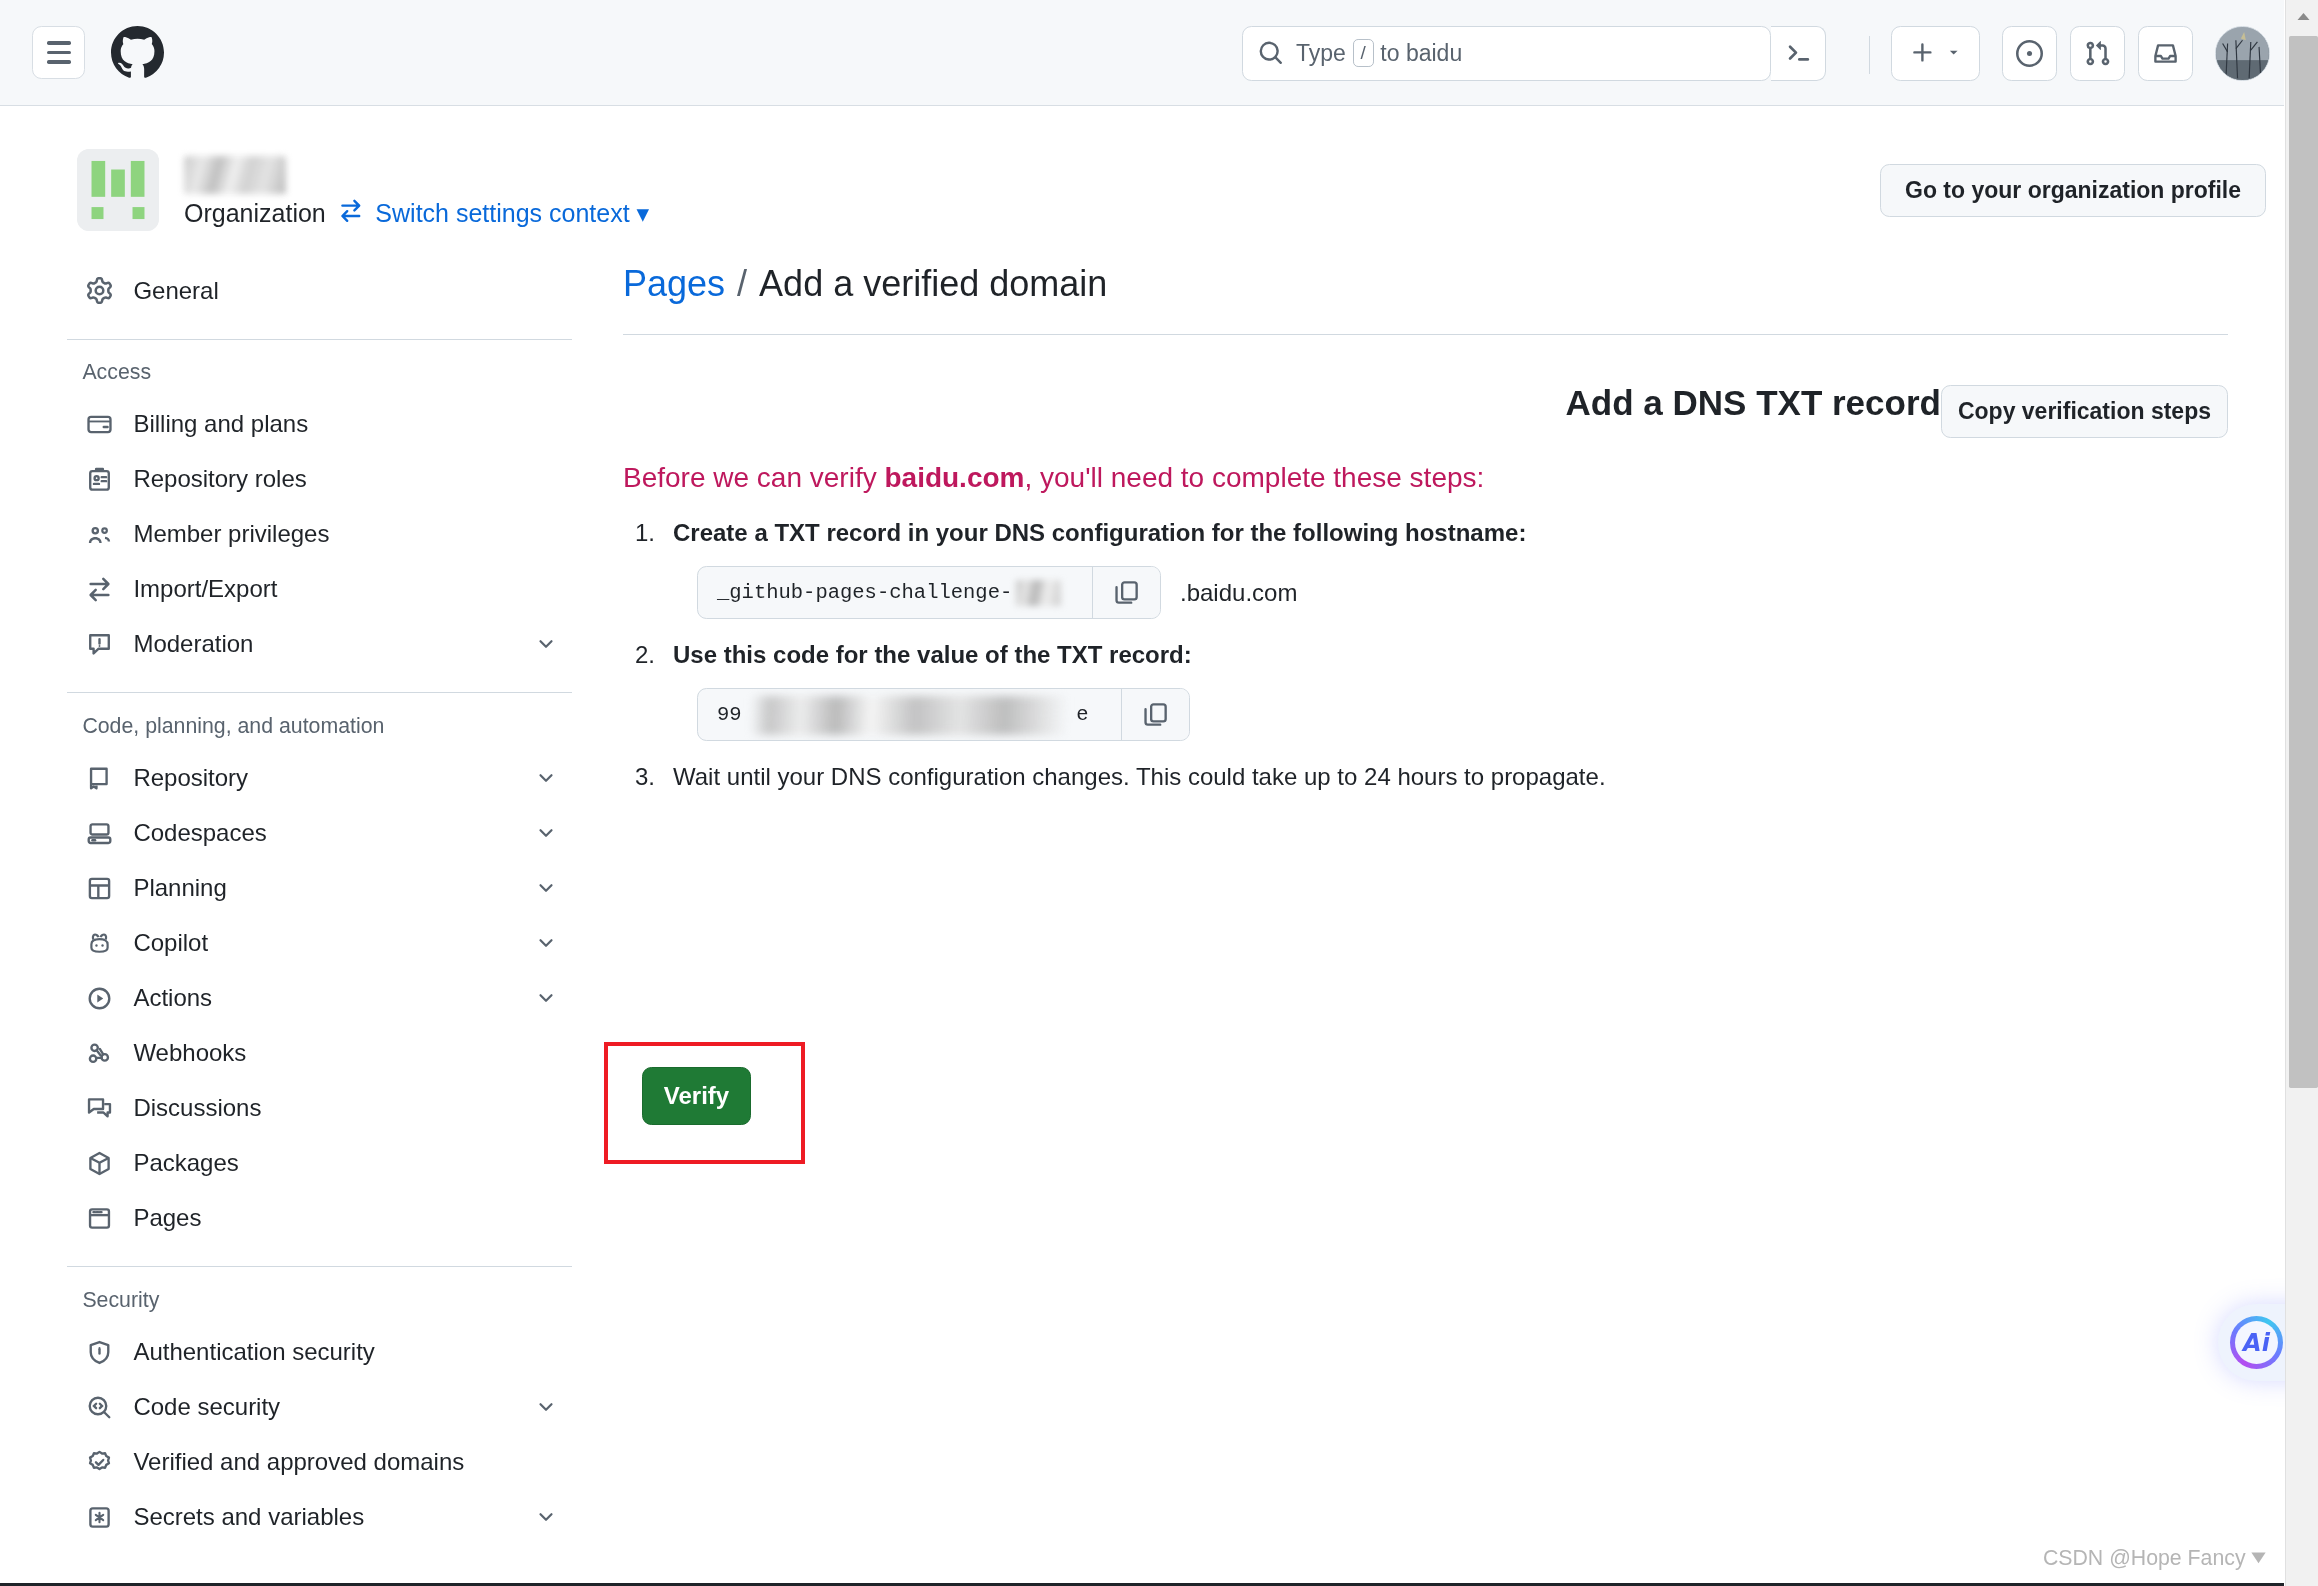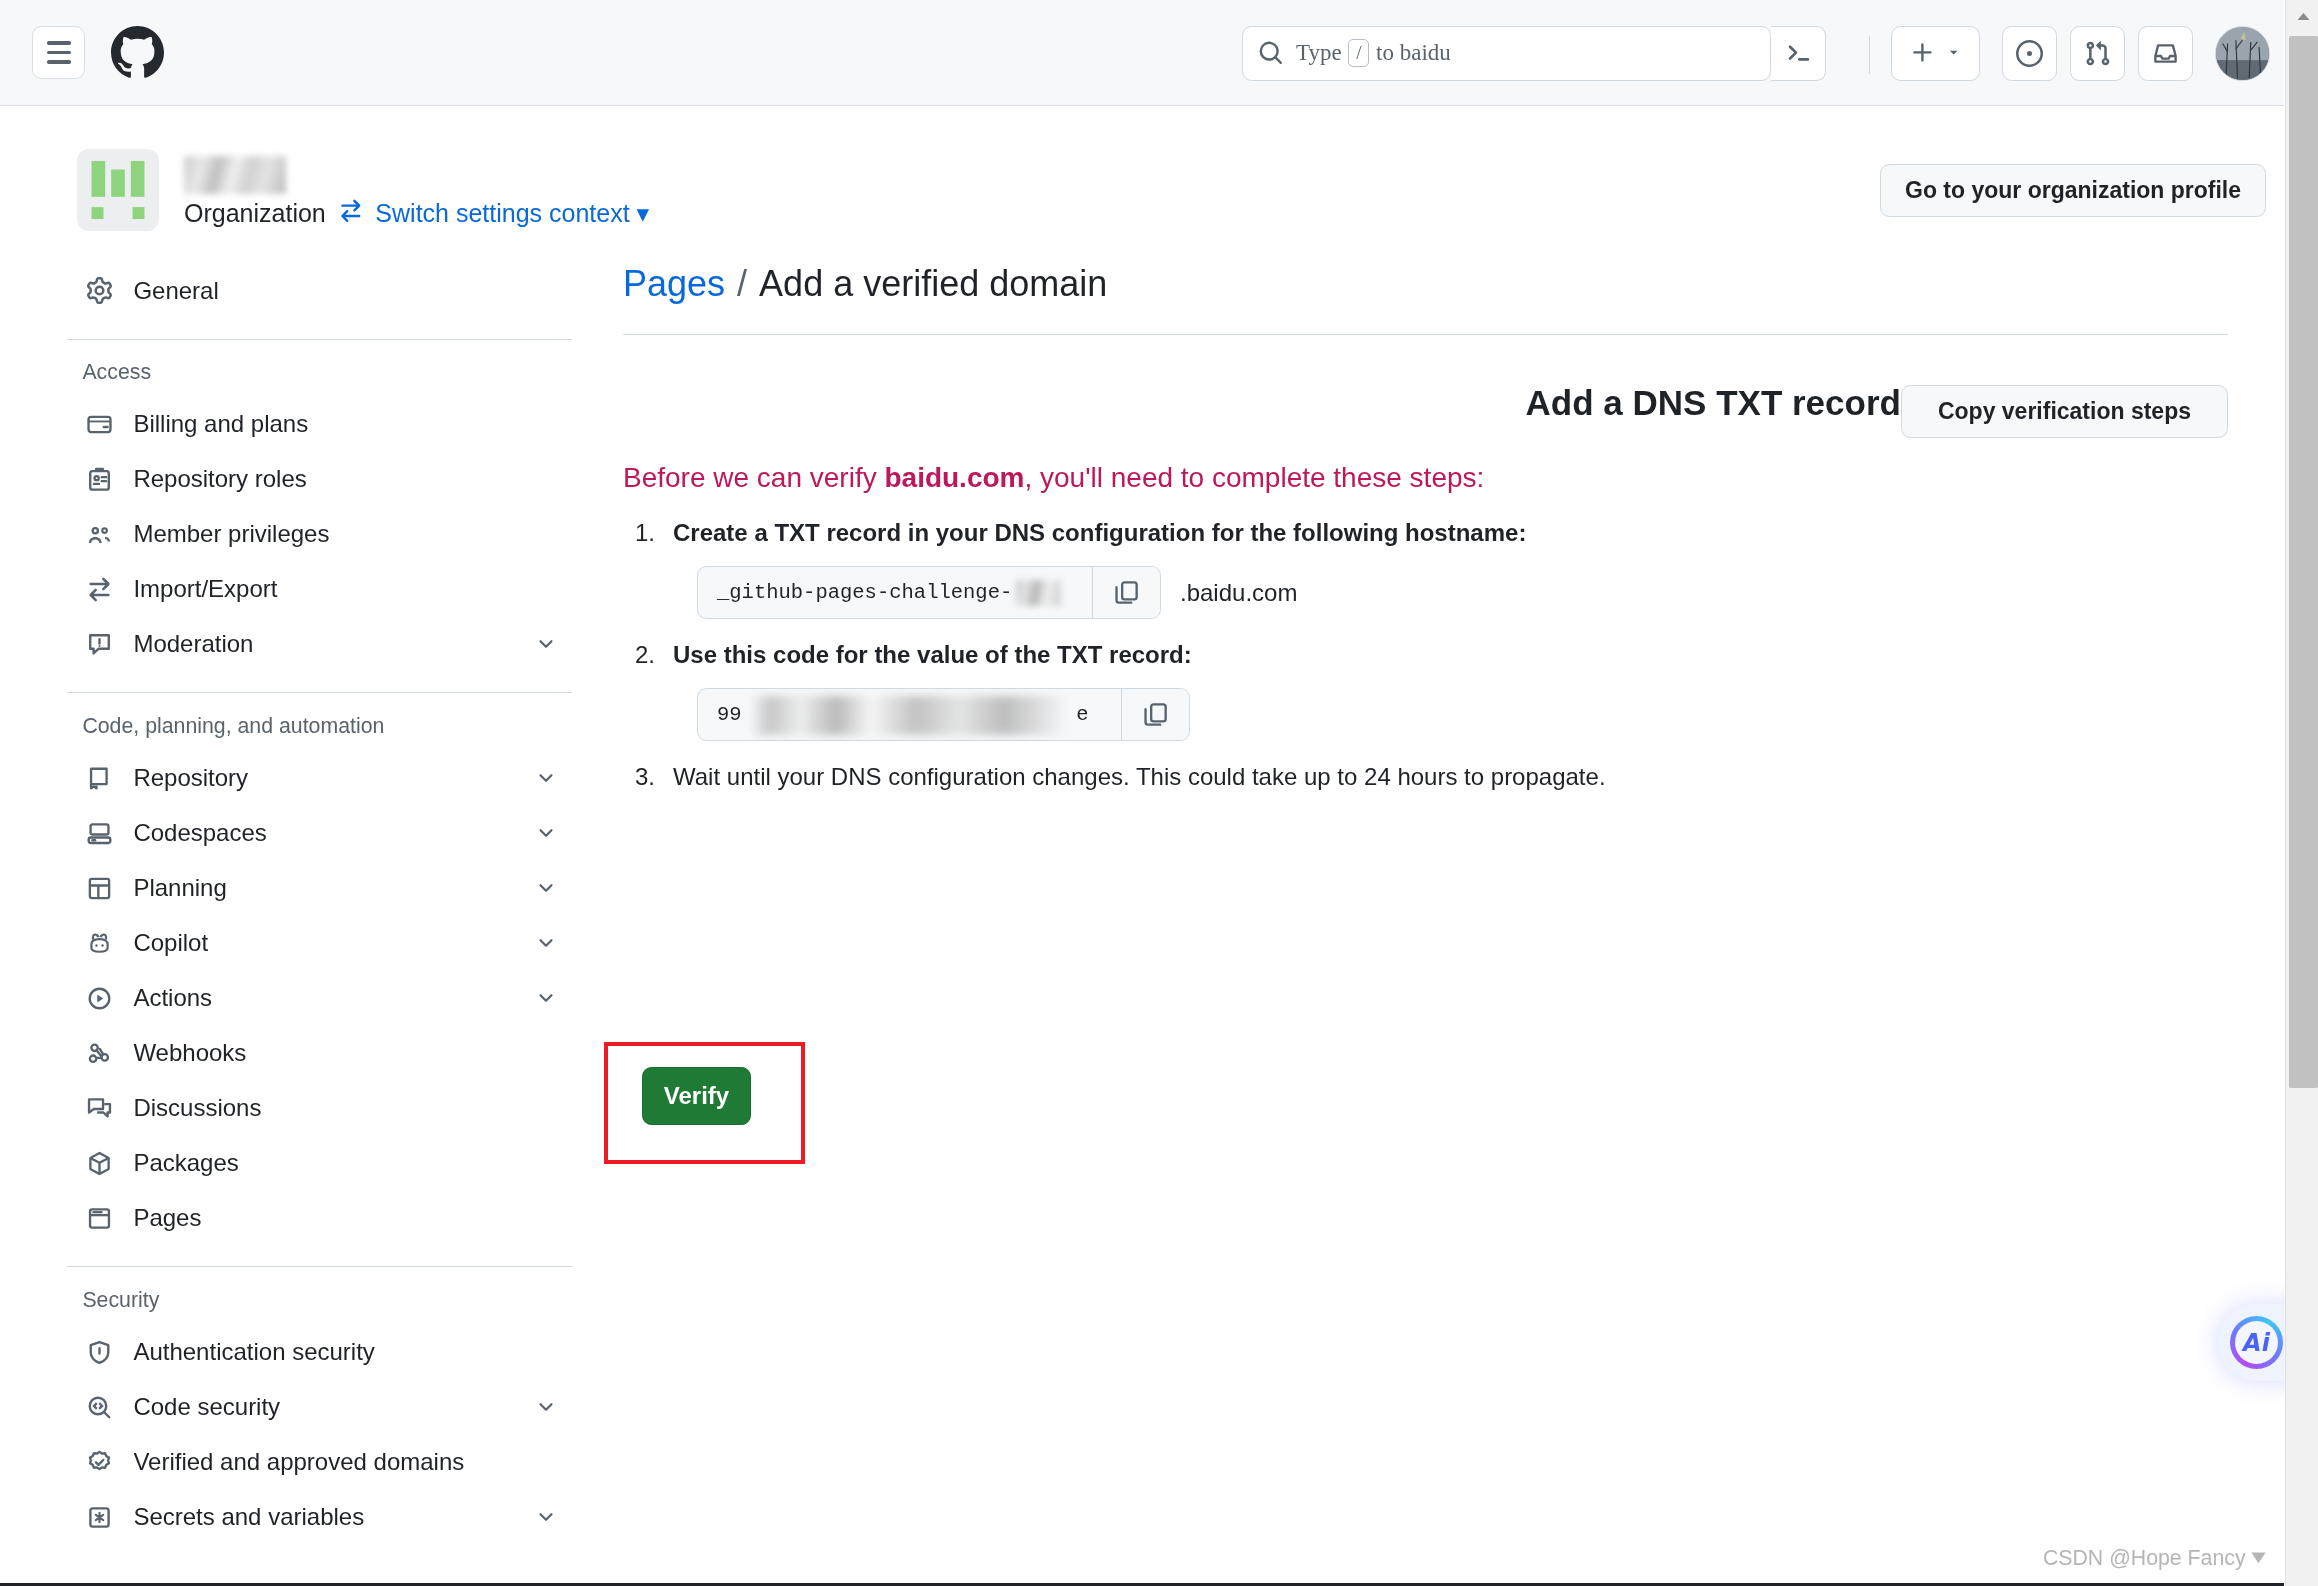--- a/index.html
+++ b/index.html
@@ -18,21 +18,20 @@
   }
 
   
   .header {
     position: absolute; top: 0; left: 0;
     width: 2284px; height: 106px;
     background: #f6f8fa;
     border-bottom: 0.9px solid #d8dee4;
     display: flex; align-items: center;
     padding: 0 22px;
-    font-family: Liberation Serif, serif;
   }
   .hamburger-btn {
     width: 53px; height: 53px;
     border: 0.9px solid #d8dee4; border-radius: 9.4px;
     background: #ffffff;
     display: flex; flex-direction: column;
     align-items: center; justify-content: center;
     gap: 6px; cursor: pointer;
     margin-left: 10.2px;
   }
@@ -174,21 +173,21 @@
 
   .sec-head {
     display: flex; align-items: flex-start;
     justify-content: flex-end;
     margin-top: 48px;
   }
   .sec-title {
     font-size: 35px; font-weight: 600; color: #1f2328;
   }
   .copy-steps-btn {
-    height: 53px; padding: 0 36px;
+    height: 53px; padding: 0 16px;
     border: 0.9px solid #d1d9e0; border-radius: 9.4px;
     background: #f6f8fa; color: #1f2328;
     font-size: 23px; font-weight: 600;
     display: flex; align-items: center;
     cursor: pointer; white-space: nowrap;
     margin-top: 1.7px;
   }
   .intro {
     margin-top: 24px; font-size: 28px; color: #be185d;
   }

